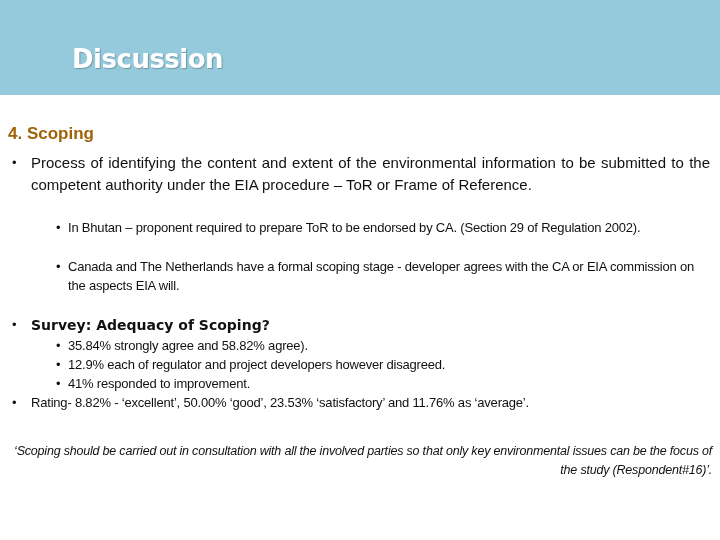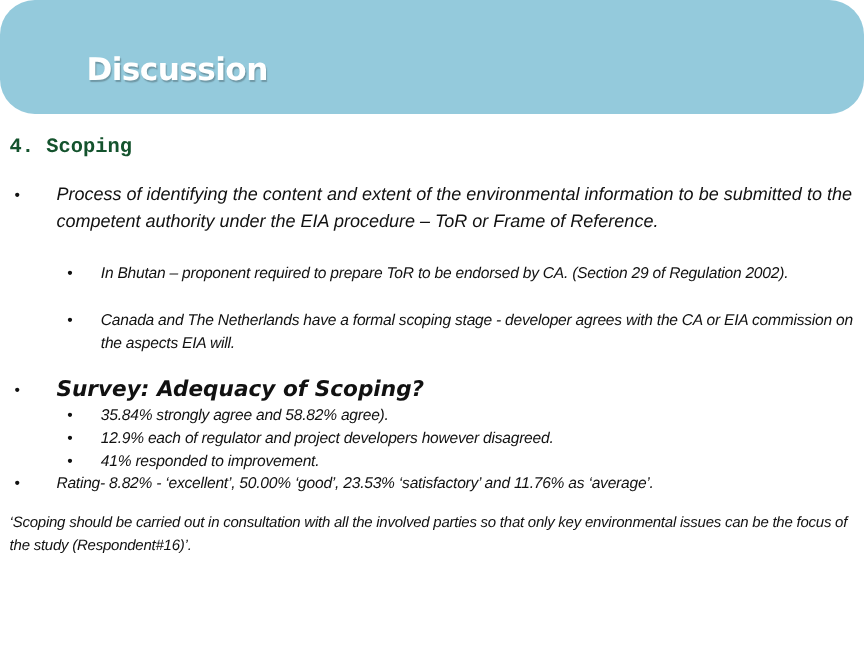--- a/index.html
+++ b/index.html
@@ -3,47 +3,46 @@
 <meta charset="utf-8">
 <style>
   html, body { margin: 0; padding: 0; }
   body {
     width: 720px; height: 540px; background: #ffffff; position: relative; overflow: hidden;
     font-family: "Liberation Sans", sans-serif; color: #111;
   }
   .header {
     position: absolute; left: 0; top: 0; width: 720px; height: 95px;
     background: #94cadc;
-    border-radius: 29px;
   }
   .header-title {
     position: absolute; left: 72px; top: 44px;
     font-family: "DejaVu Sans", sans-serif; font-weight: bold; font-size: 26px;
     color: #ffffff; letter-spacing: -0.5px;
     text-shadow: 1px 1px 1px rgba(0,0,0,0.25);
   }
   .section-title {
-    position: absolute; left: 8px; top: 114px;
-    font-family: Liberation Mono, monospace; font-weight: bold; font-size: 17px; color: #14532d;
+    position: absolute; left: 8px; top: 124px;
+    font-family: Liberation Sans, sans-serif; font-weight: bold; font-size: 17px; color: #a16207;
   }
   .l1 {
     position: absolute; left: 12px; width: 698px;
     font-size: 15px; line-height: 22px; text-align: justify;
   }
   .l1 .bullet, .l2 .bullet { position: absolute; left: 0; top: 0; font-size: 13px; }
-  .l1 .text { display: block; margin-left: 35px; font-style: italic; }
+  .l1 .text { display: block; margin-left: 19px; }
   .l2 {
     position: absolute; left: 56px; width: 655px;
     font-size: 13px; line-height: 19px; letter-spacing: -0.2px;
   }
-  .l2 .text { display: block; margin-left: 28px; font-style: italic; }
-  .bold { font-family: "DejaVu Sans", sans-serif; font-weight: bold; font-size: 18px; }
+  .l2 .text { display: block; margin-left: 12px; }
+  .bold { font-family: "DejaVu Sans", sans-serif; font-weight: bold; font-size: 14px; }
   .quote {
-    position: absolute; left: 8px; width: 704px; top: 426px;
-    font-style: italic; font-size: 12.5px; line-height: 19px; text-align: left; letter-spacing: -0.2px;
+    position: absolute; left: 8px; width: 704px; top: 442px;
+    font-style: italic; font-size: 12.5px; line-height: 19px; text-align: right; letter-spacing: -0.2px;
   }
 </style>
 </head>
 <body>
 
 <div class="header">
   <div class="header-title">Discussion</div>
 </div>
 
 <div class="section-title">4. Scoping</div>

